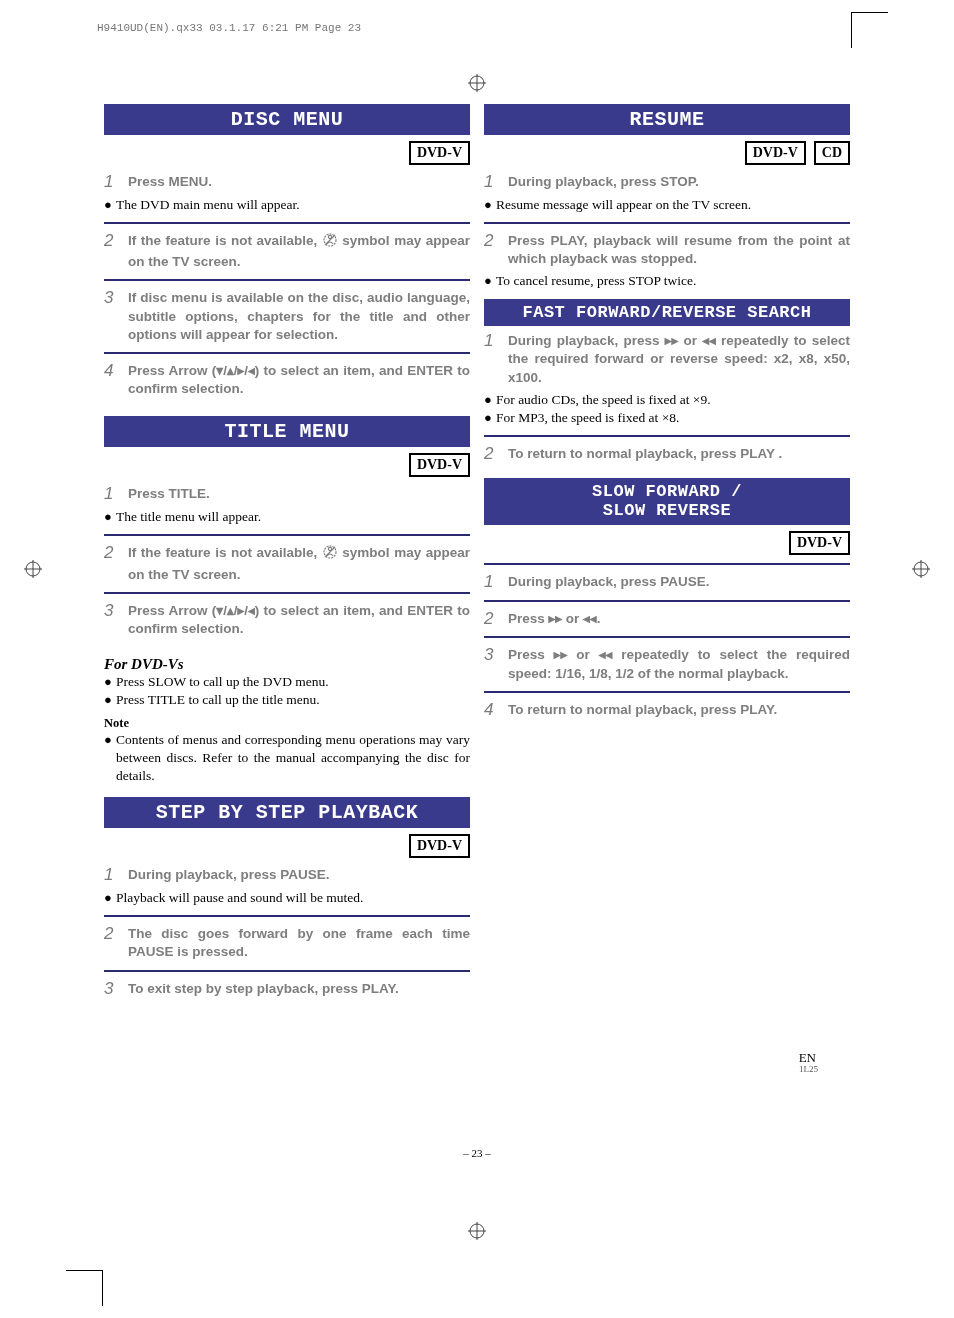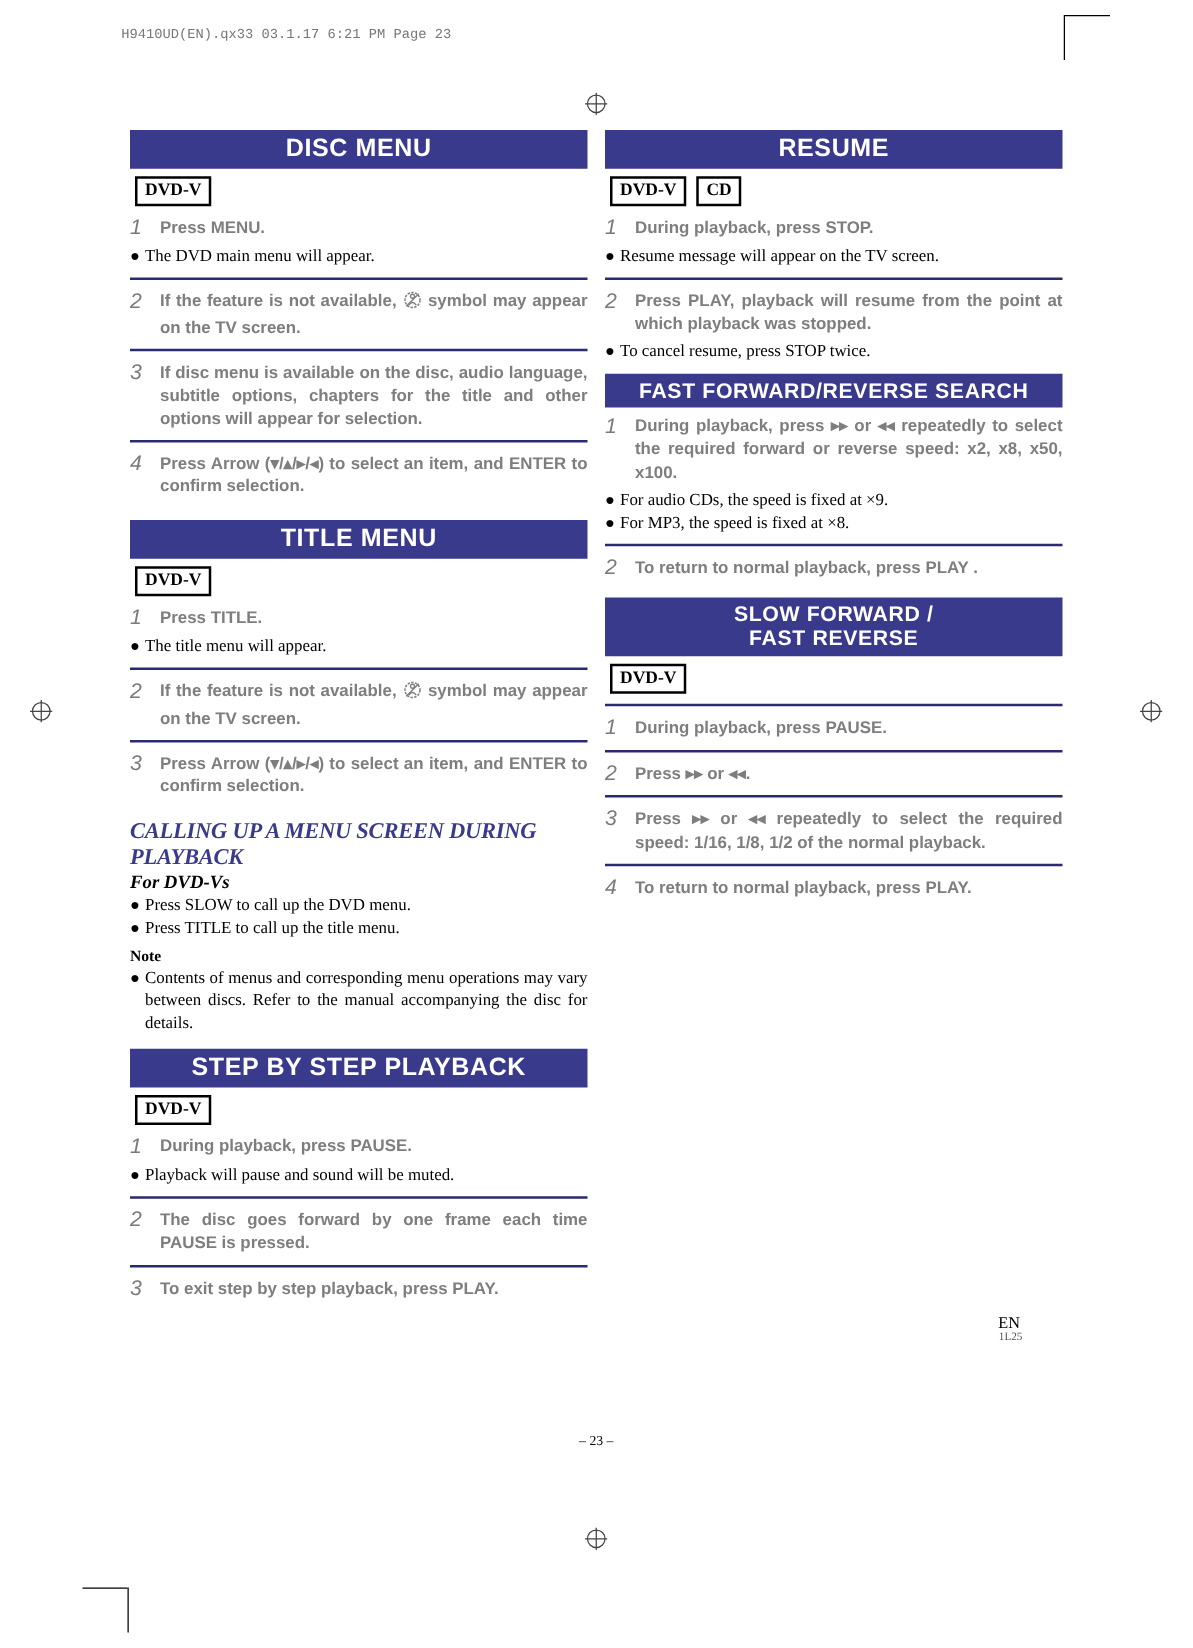--- a/index.html
+++ b/index.html
@@ -19,25 +19,25 @@
   .page-footer-num { position: absolute; top: 1099px; left: 50%; transform: translateX(-50%); font-size: 11px; margin-top: 48px; }
   .page-footer-en  { position: absolute; top: 1050px; right: 138px; font-size: 13px; text-align: right; }
   .page-footer-sm  { position: absolute; top: 1064px; right: 136px; font-size: 9px; color: #555; }
 
   .columns { position: absolute; top: 104px; left: 104px; width: 746px; display: flex; gap: 14px; }
   .col { flex: 1; min-width: 0; }
 
   .section-bar {
     background: #3a3a8c; color: #fff; text-align: center;
     font-weight: bold; font-size: 20px; padding: 4px 0; letter-spacing: 0.5px;
-    font-family: Liberation Sans, sans-serif; margin-bottom: 6px;
+    font-family: Liberation Mono, monospace; margin-bottom: 6px;
   }
   .section-bar.two-line { font-size: 17px; line-height: 1.15; padding: 4px 0; }
 
-  .badge-row { margin: 2px 0 8px; }
+  .badge-row { text-align: right; margin: 2px 0 8px; }
   .badge {
     display: inline-block; border: 2px solid #000; font-weight: bold;
     font-size: 14px; padding: 2px 6px; margin-left: 4px; background: #fff;
   }
   .step { display: flex; align-items: flex-start; margin-bottom: 4px; }
   .step .num {
     width: 24px; flex: none; font-style: italic; color: #7a7a7a;
     font-family: Arial, Helvetica, sans-serif; font-size: 17px; font-weight: 500;
     line-height: 1.1;
   }
@@ -156,21 +156,20 @@
         <span> symbol may appear on the TV screen.</span>
       </span>
     </div>
     <hr class="hr">
     <div class="step">
         <span class="num">3</span>
         <span class="txt">Press Arrow (▾/▴/▸/◂) to select an item, and ENTER to confirm selection.</span>
       </div>
 
     <div style="height:12px"></div>
-    <div class="subhead-ital">CALLING UP A MENU SCREEN DURING PLAYBACK</div>
     <div class="subhead-small">For DVD-Vs</div>
     <div class="bullet">
         <span class="dot">●</span>
         <span class="btxt">Press SLOW to call up the DVD menu.</span>
       </div>
     <div class="bullet">
         <span class="dot">●</span>
         <span class="btxt">Press TITLE to call up the title menu.</span>
       </div>
     <div class="note-label">Note</div>
@@ -248,21 +247,21 @@
     <hr class="hr">
     <div class="step">
         <span class="num">2</span>
         <span class="txt">To return to normal playback, press PLAY .</span>
       </div>
 
     <div style="height:10px"></div>
 
     <div class="section-bar two-line">
       <div>SLOW FORWARD /</div>
-      <div>FAST REVERSE</div>
+      <div>SLOW REVERSE</div>
     </div>
     <div class="badge-row">
       <span class="badge">DVD-V</span>
     </div>
     <hr class="hr">
     <div class="step">
         <span class="num">1</span>
         <span class="txt">During playback, press PAUSE.</span>
       </div>
     <hr class="hr">

